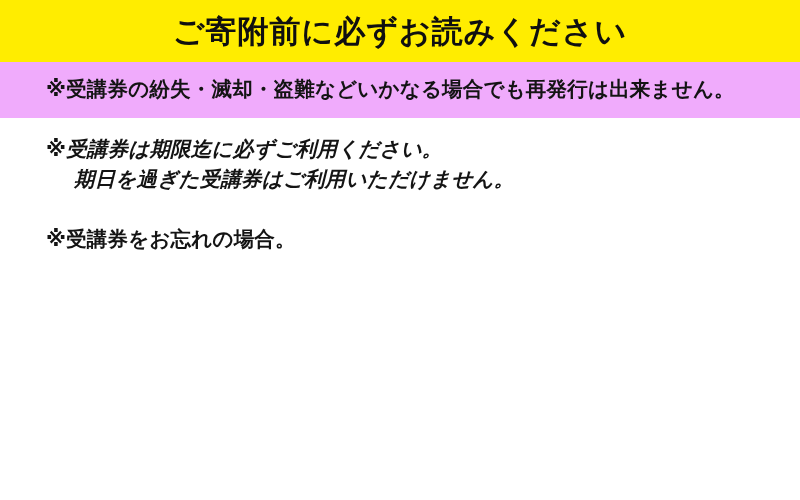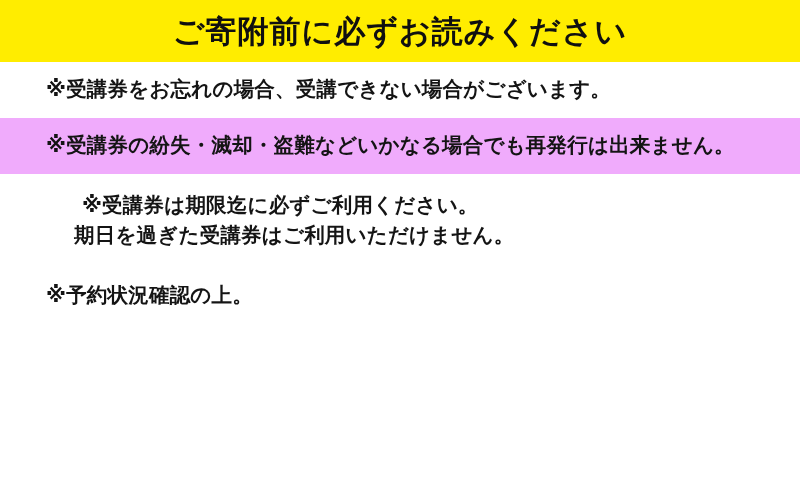--- a/index.html
+++ b/index.html
@@ -14,21 +14,20 @@
     overflow: hidden;
   }
   .page {
     position: relative;
     width: 800px;
     height: 500px;
     box-sizing: border-box;
     background: #ffffff;
     display: flex;
     flex-direction: column;
-    text-align: center;
   }
   .header-band {
     background: #ffed00;
     height: 62px;
     display: flex;
     align-items: center;
     justify-content: center;
     flex: 0 0 auto;
   }
   .header-title {
@@ -58,48 +57,45 @@
   }
   .notice-text {
     font-size: 20.5px;
     font-weight: bold;
     color: #141414;
     line-height: 1.45;
     letter-spacing: 0.2px;
     white-space: pre-line;
   }
   .r-single { height: 56px; }
-  .r-double { height: 94px; }
+  .r-double { height: 94px; font-style: italic; }
 </style>
 </head>
 <body>
 
 <div class="page">
 
   <div class="header-band">
     <div class="header-title">ご寄附前に必ずお読みください</div>
   </div>
 
   <div class="notice-list">
 
-    <div class="notice-row plain r-single">
-      <div class="notice-text">※受講券をお忘れの場合、受講できない場合がございます。</div>
-    </div>
 
     <div class="notice-row alt r-single">
       <div class="notice-text">※受講券の紛失・滅却・盗難などいかなる場合でも再発行は出来ません。</div>
     </div>
 
     <div class="notice-row plain r-double">
       <div class="notice-text">※受講券は期限迄に必ずご利用ください。
 　 期日を過ぎた受講券はご利用いただけません。</div>
     </div>
 
 
 
 
     <div class="notice-row plain r-single">
-      <div class="notice-text">※予約状況確認の上。</div>
+      <div class="notice-text">※受講券をお忘れの場合。</div>
     </div>
 
   </div>
 
 </div>
 
 </body></html>

